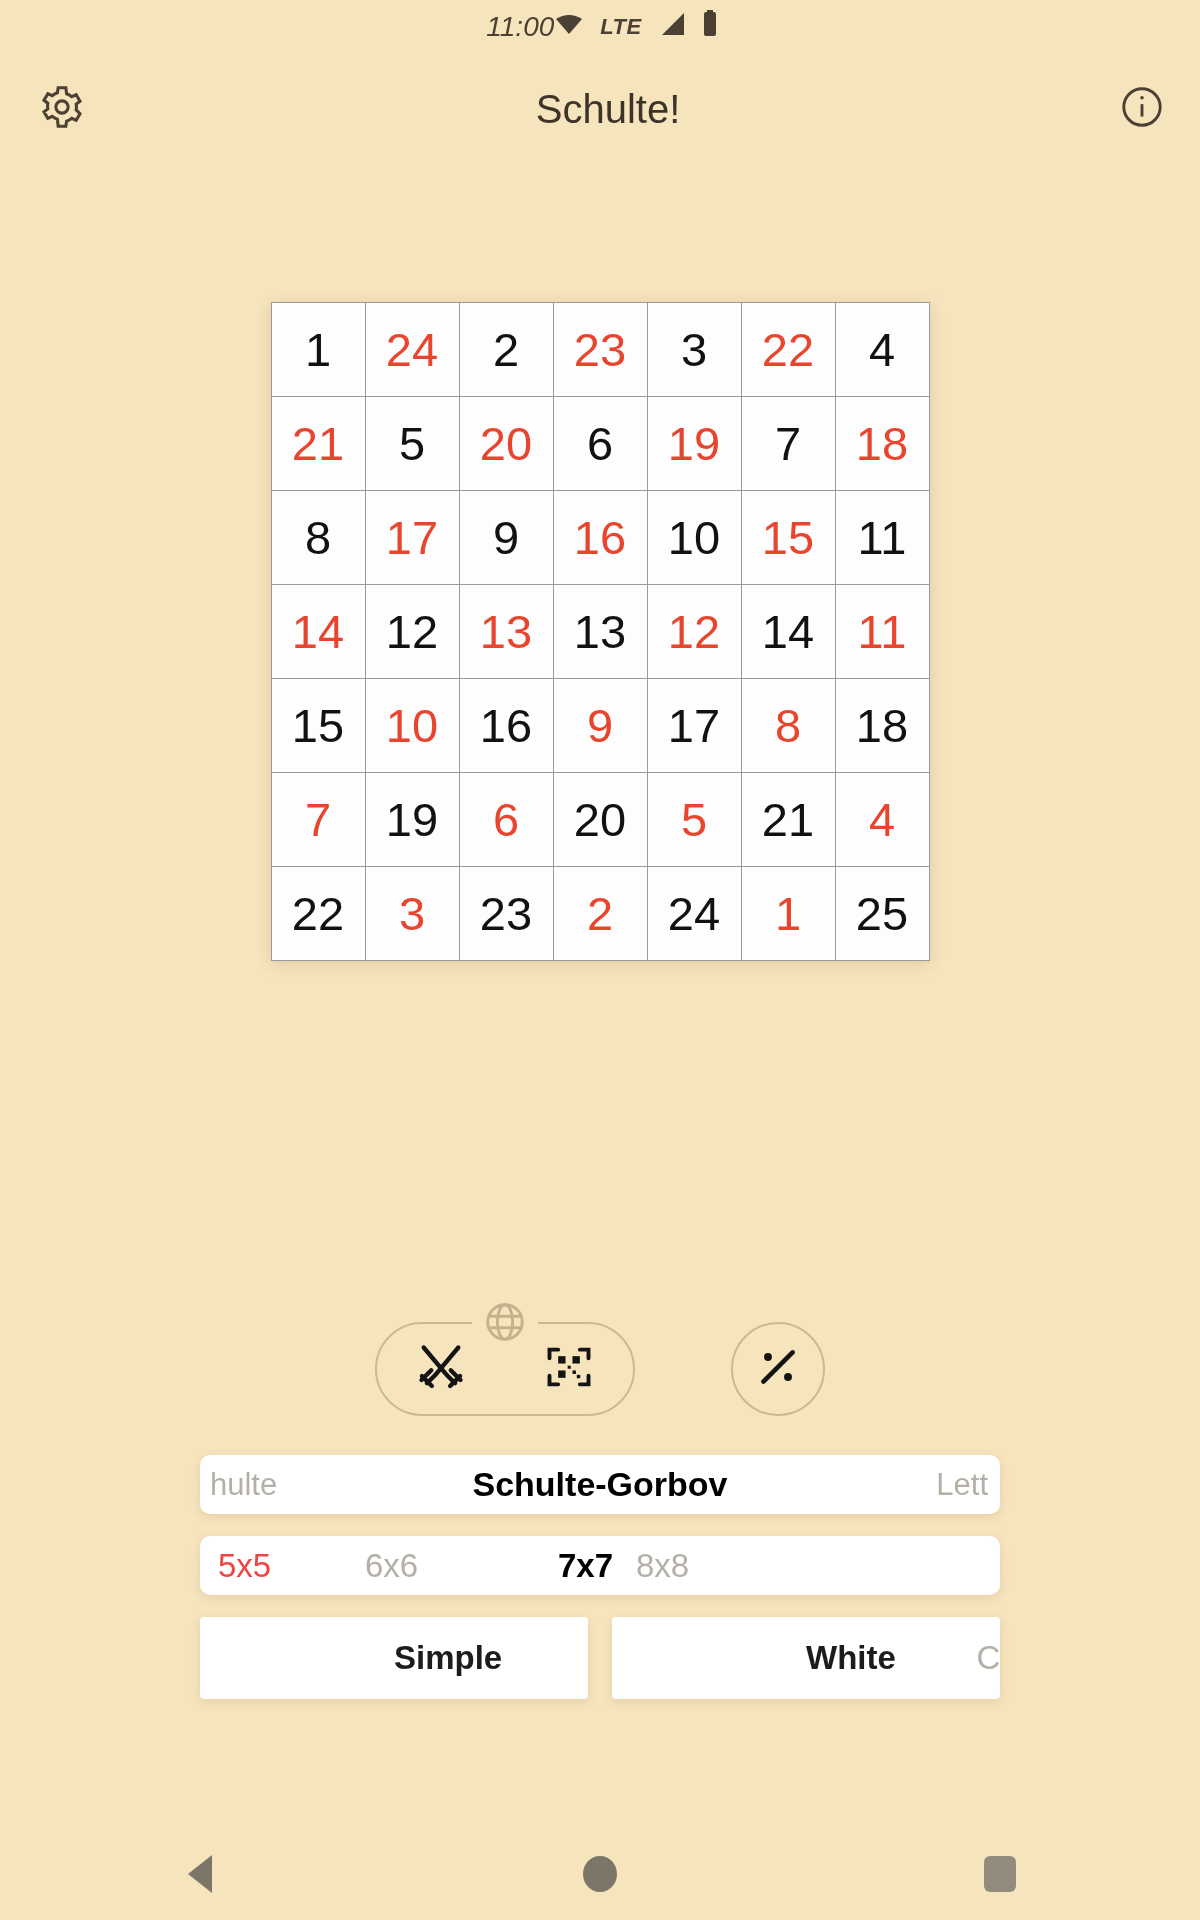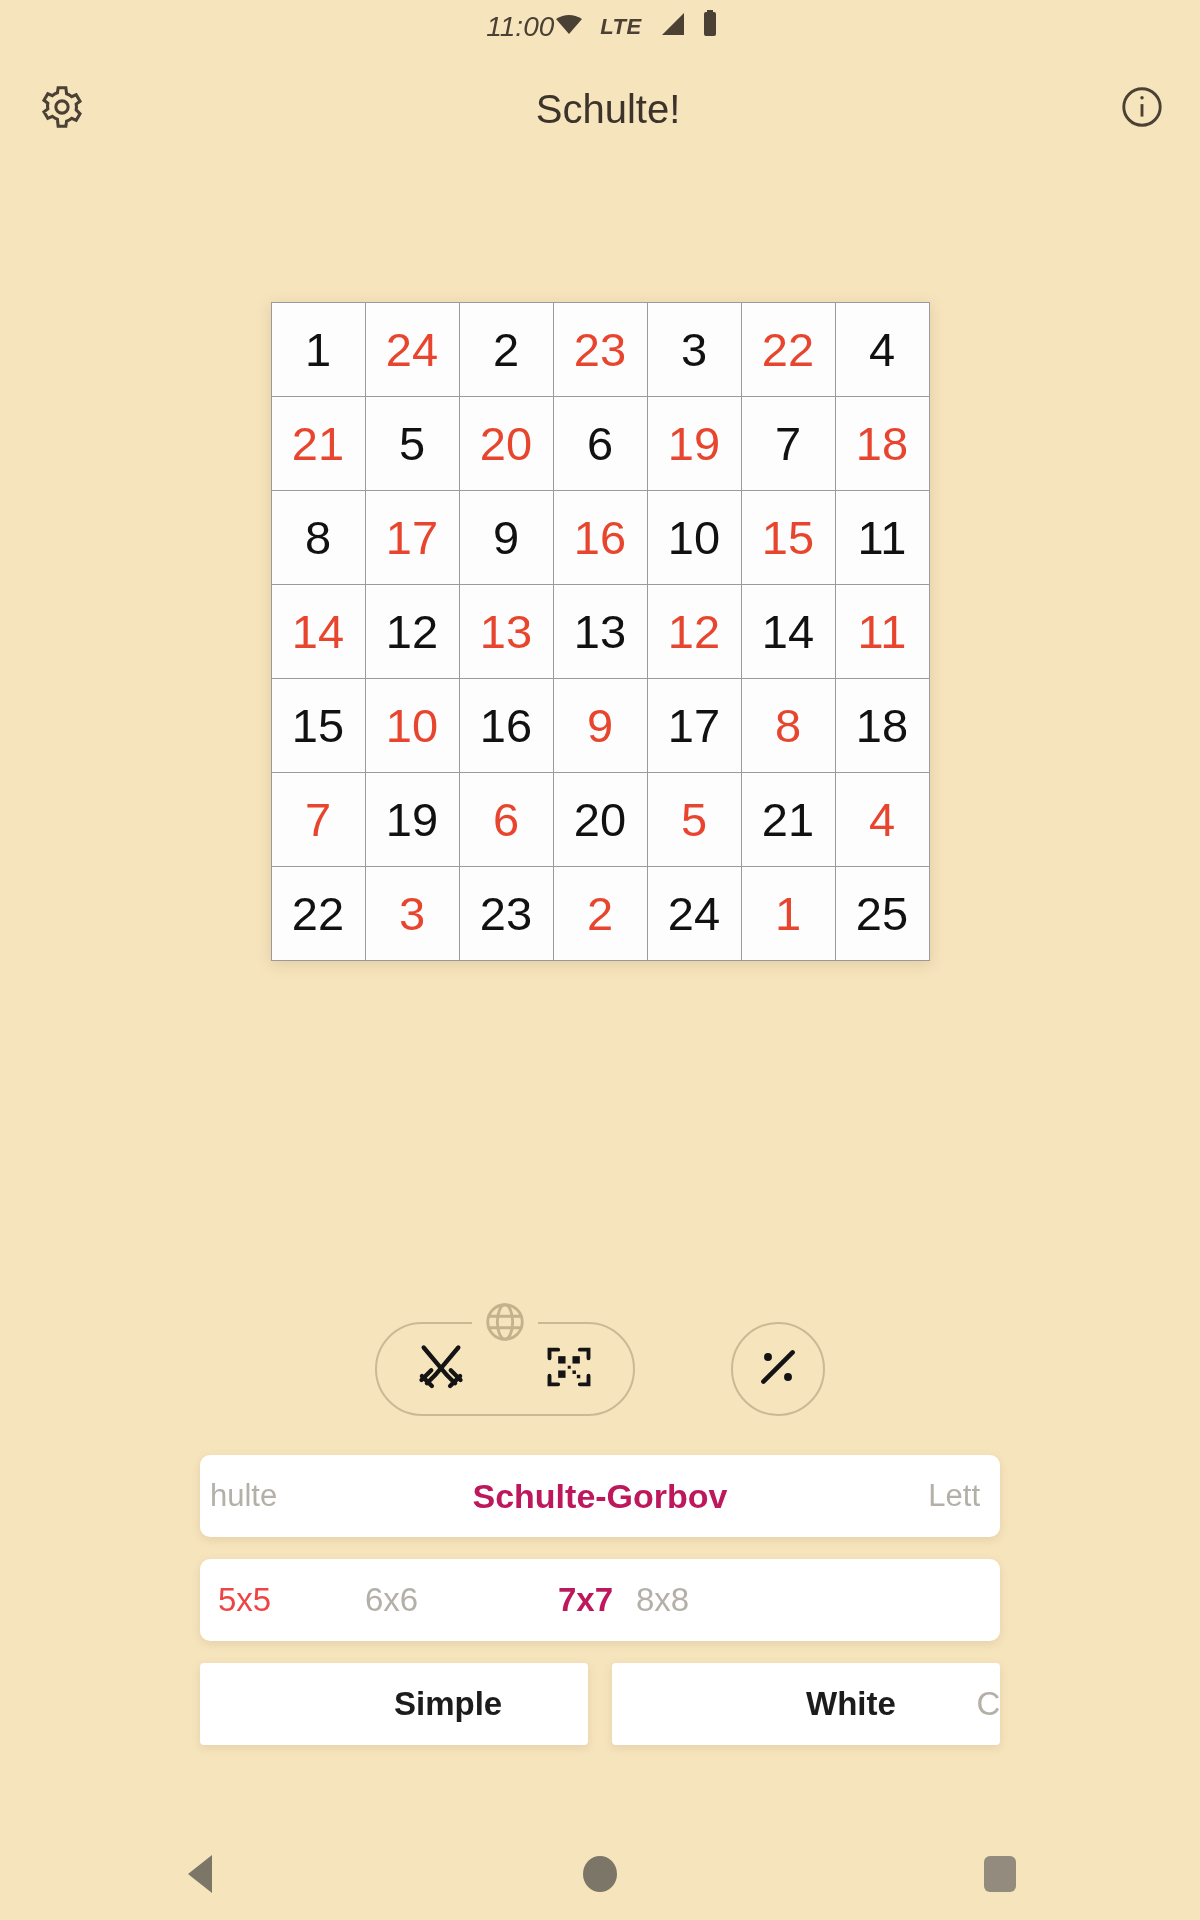--- a/index.html
+++ b/index.html
@@ -128,47 +128,47 @@
   
   .selectors {
     position: absolute;
     left: 0; right: 0;
     top: 1455px;
     padding: 0 0;
   }
   .strip {
     margin: 0 auto 22px auto;
     width: 800px;
-    height: 82px;
+    height: 59px;
     background: #ffffff;
     border-radius: 10px;
     box-shadow: 0 3px 10px rgba(140,115,65,0.16);
     display: flex;
     align-items: center;
     overflow: hidden;
     position: relative;
   }
   .strip-item {
     flex: 0 0 auto;
     font-size: 31px;
     color: #b4b0a8;
     cursor: pointer;
     white-space: nowrap;
   }
   .strip-item.selected {
-    color: #be185d;
+    color: #000000;
     font-weight: bold;
   }
 
   
   .strip-type { justify-content: center; gap: 0; }
   .strip-type .strip-item { position: absolute; }
   .t-prev { left: 10px; }
   .t-cur  { left: 50%; transform: translateX(-50%); font-size: 34px; }
-  .t-next { right: 20px; }
+  .t-next { right: 12px; }
 
   
   .strip-size { }
   .strip-size .strip-item { position: absolute; font-size: 33px; }
   .s1 { left: 18px; color: #ef4444; }
   .s2 { left: 165px; }
   .s3 { left: 310px; margin-left: 48px; }
   .s4 { left: 436px; }
 
   

